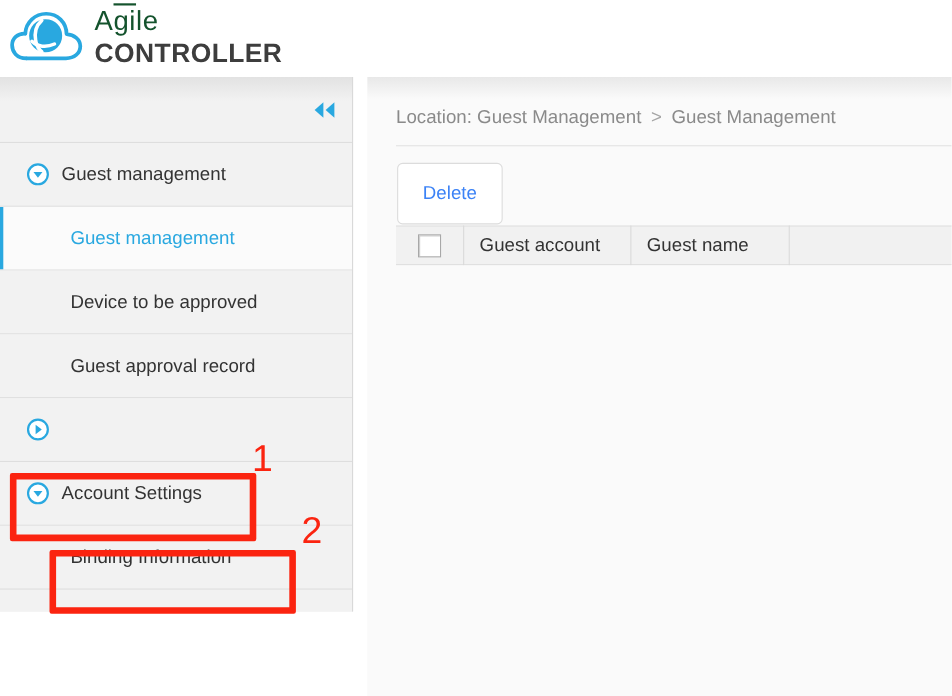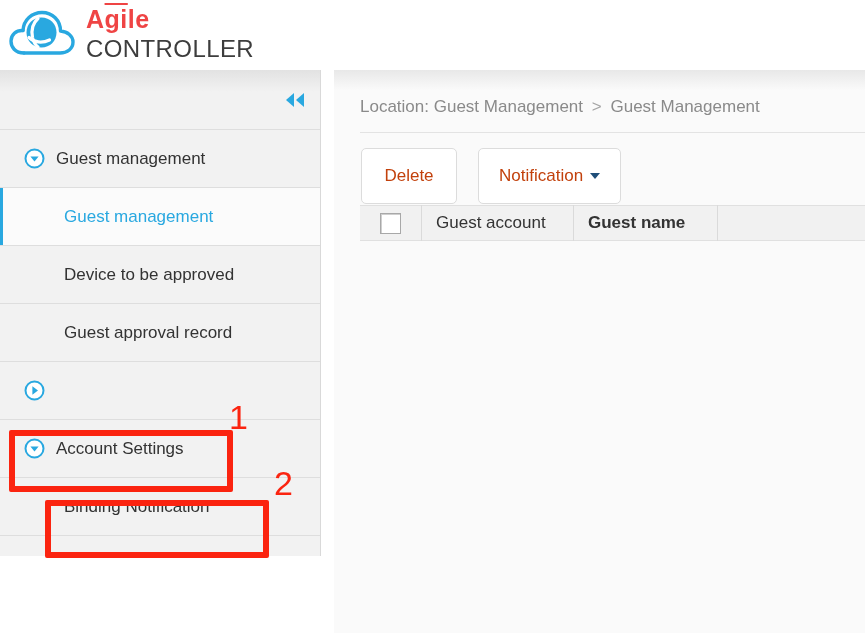--- a/index.html
+++ b/index.html
@@ -14,26 +14,26 @@
   
   .brand-header {
     position: absolute; left: 0; top: 0; width: 865px; height: 70px;
     background: #ffffff;
   }
   .brand-logo {
     position: absolute; left: 8px; top: 6px; width: 72px; height: 56px;
   }
   .brand-text { position: absolute; left: 86px; top: 4px; }
   .brand-agile {
-    font-size: 25px; color: #ef4444; letter-spacing: .5px;
-    line-height: 30px; font-weight: 700;
+    font-size: 25px; color: #14532d; letter-spacing: .5px;
+    line-height: 30px; font-weight: 400;
   }
   .brand-agile .macron { text-decoration: overline; }
   .brand-controller {
-    font-size: 24px; font-weight: normal; color: #3d3d3d;
+    font-size: 24px; font-weight: bold; color: #3d3d3d;
     letter-spacing: .4px; line-height: 30px;
   }
 
   
   .sidebar {
     position: absolute; left: 0; top: 70px; width: 321px; height: 486px;
     background: #f2f2f2;
     border-right: 1px solid #d9d9d9;
     background-image: linear-gradient(to bottom, #e2e2e2 0px, #f2f2f2 22px, #f2f2f2 100%);
   }
@@ -83,21 +83,21 @@
     position: absolute; left: 26px; top: 62px; width: 520px; height: 1px;
     background: #e3e3e3;
   }
   .toolbar {
     position: absolute; left: 27px; top: 78px;
     display: flex; gap: 21px;
   }
   .tb-btn {
     height: 56px; min-width: 96px;
     background: #ffffff; border: 1px solid #dcdcdc; border-radius: 5px;
-    font-size: 17px; color: #c2410c;
+    font-size: 17px; color: #3b82f6;
     display: flex; align-items: center; justify-content: center;
     padding: 0 20px; cursor: pointer; white-space: nowrap;
     font-family: "Liberation Sans", sans-serif;
   }
   .caret {
     display: inline-block; margin-left: 7px;
     width: 0; height: 0;
     border-left: 5px solid transparent;
     border-right: 5px solid transparent;
     border-top: 6px solid #1f4e79;
@@ -116,21 +116,21 @@
     padding: 0 14px; white-space: nowrap;
     border-right: 1px solid #dadada;
   }
   .th.th-check { width: 62px; justify-content: center; padding: 0; }
   .th-check .cbox {
     width: 21px; height: 21px; background: #ffffff;
     border: 1px solid #a8a8a8; cursor: pointer;
     box-shadow: inset 1px 1px 0 0 #cfcfcf;
   }
   .th-acct { width: 152px; }
-  .th-name { width: 144px; font-weight: bold; }
+  .th-name { width: 144px; }
   .th-ent { border-right: none; }
 
   
   .anno-box {
     position: absolute; border: 6px solid #fb2410;
     border-radius: 2px; pointer-events: none;
   }
   .anno-num {
     position: absolute; color: #fb2410;
     font-size: 34px; font-weight: 400; line-height: 34px;
@@ -205,41 +205,37 @@
       <span class="nav-icon">
         <svg viewBox="0 0 21 21" width="21" height="21">
           <circle cx="10.5" cy="10.5" r="9" fill="#ffffff" stroke="#29a8e0" stroke-width="2"></circle>
           <path d="M6.4 8.4 L14.6 8.4 L10.5 13.6 Z" fill="#29a8e0"></path>
         </svg>
       </span>
       <span class="nav-label">Account Settings</span>
     </div>
 
     <div class="nav-item nav-child">
-      <span class="nav-label">Binding Notification</span>
+      <span class="nav-label">Binding Information</span>
     </div>
   </div>
 
   <div class="main">
     <div class="breadcrumb">
       <span>Location:</span>
       <span>Guest Management</span>
       <span class="sep">&gt;</span>
       <span>Guest Management</span>
     </div>
     <div class="crumb-divider"></div>
 
     <div class="toolbar">
       <button class="tb-btn">
         <span>Delete</span>
       </button>
-      <button class="tb-btn">
-        <span>Notification</span>
-        <span class="caret"></span>
-      </button>
     </div>
 
     <div class="table-head">
       <div class="th th-check">
         <span class="cbox"></span>
       </div>
       <div class="th th-acct">Guest account</div>
       <div class="th th-name">Guest name</div>
     </div>
   </div>

